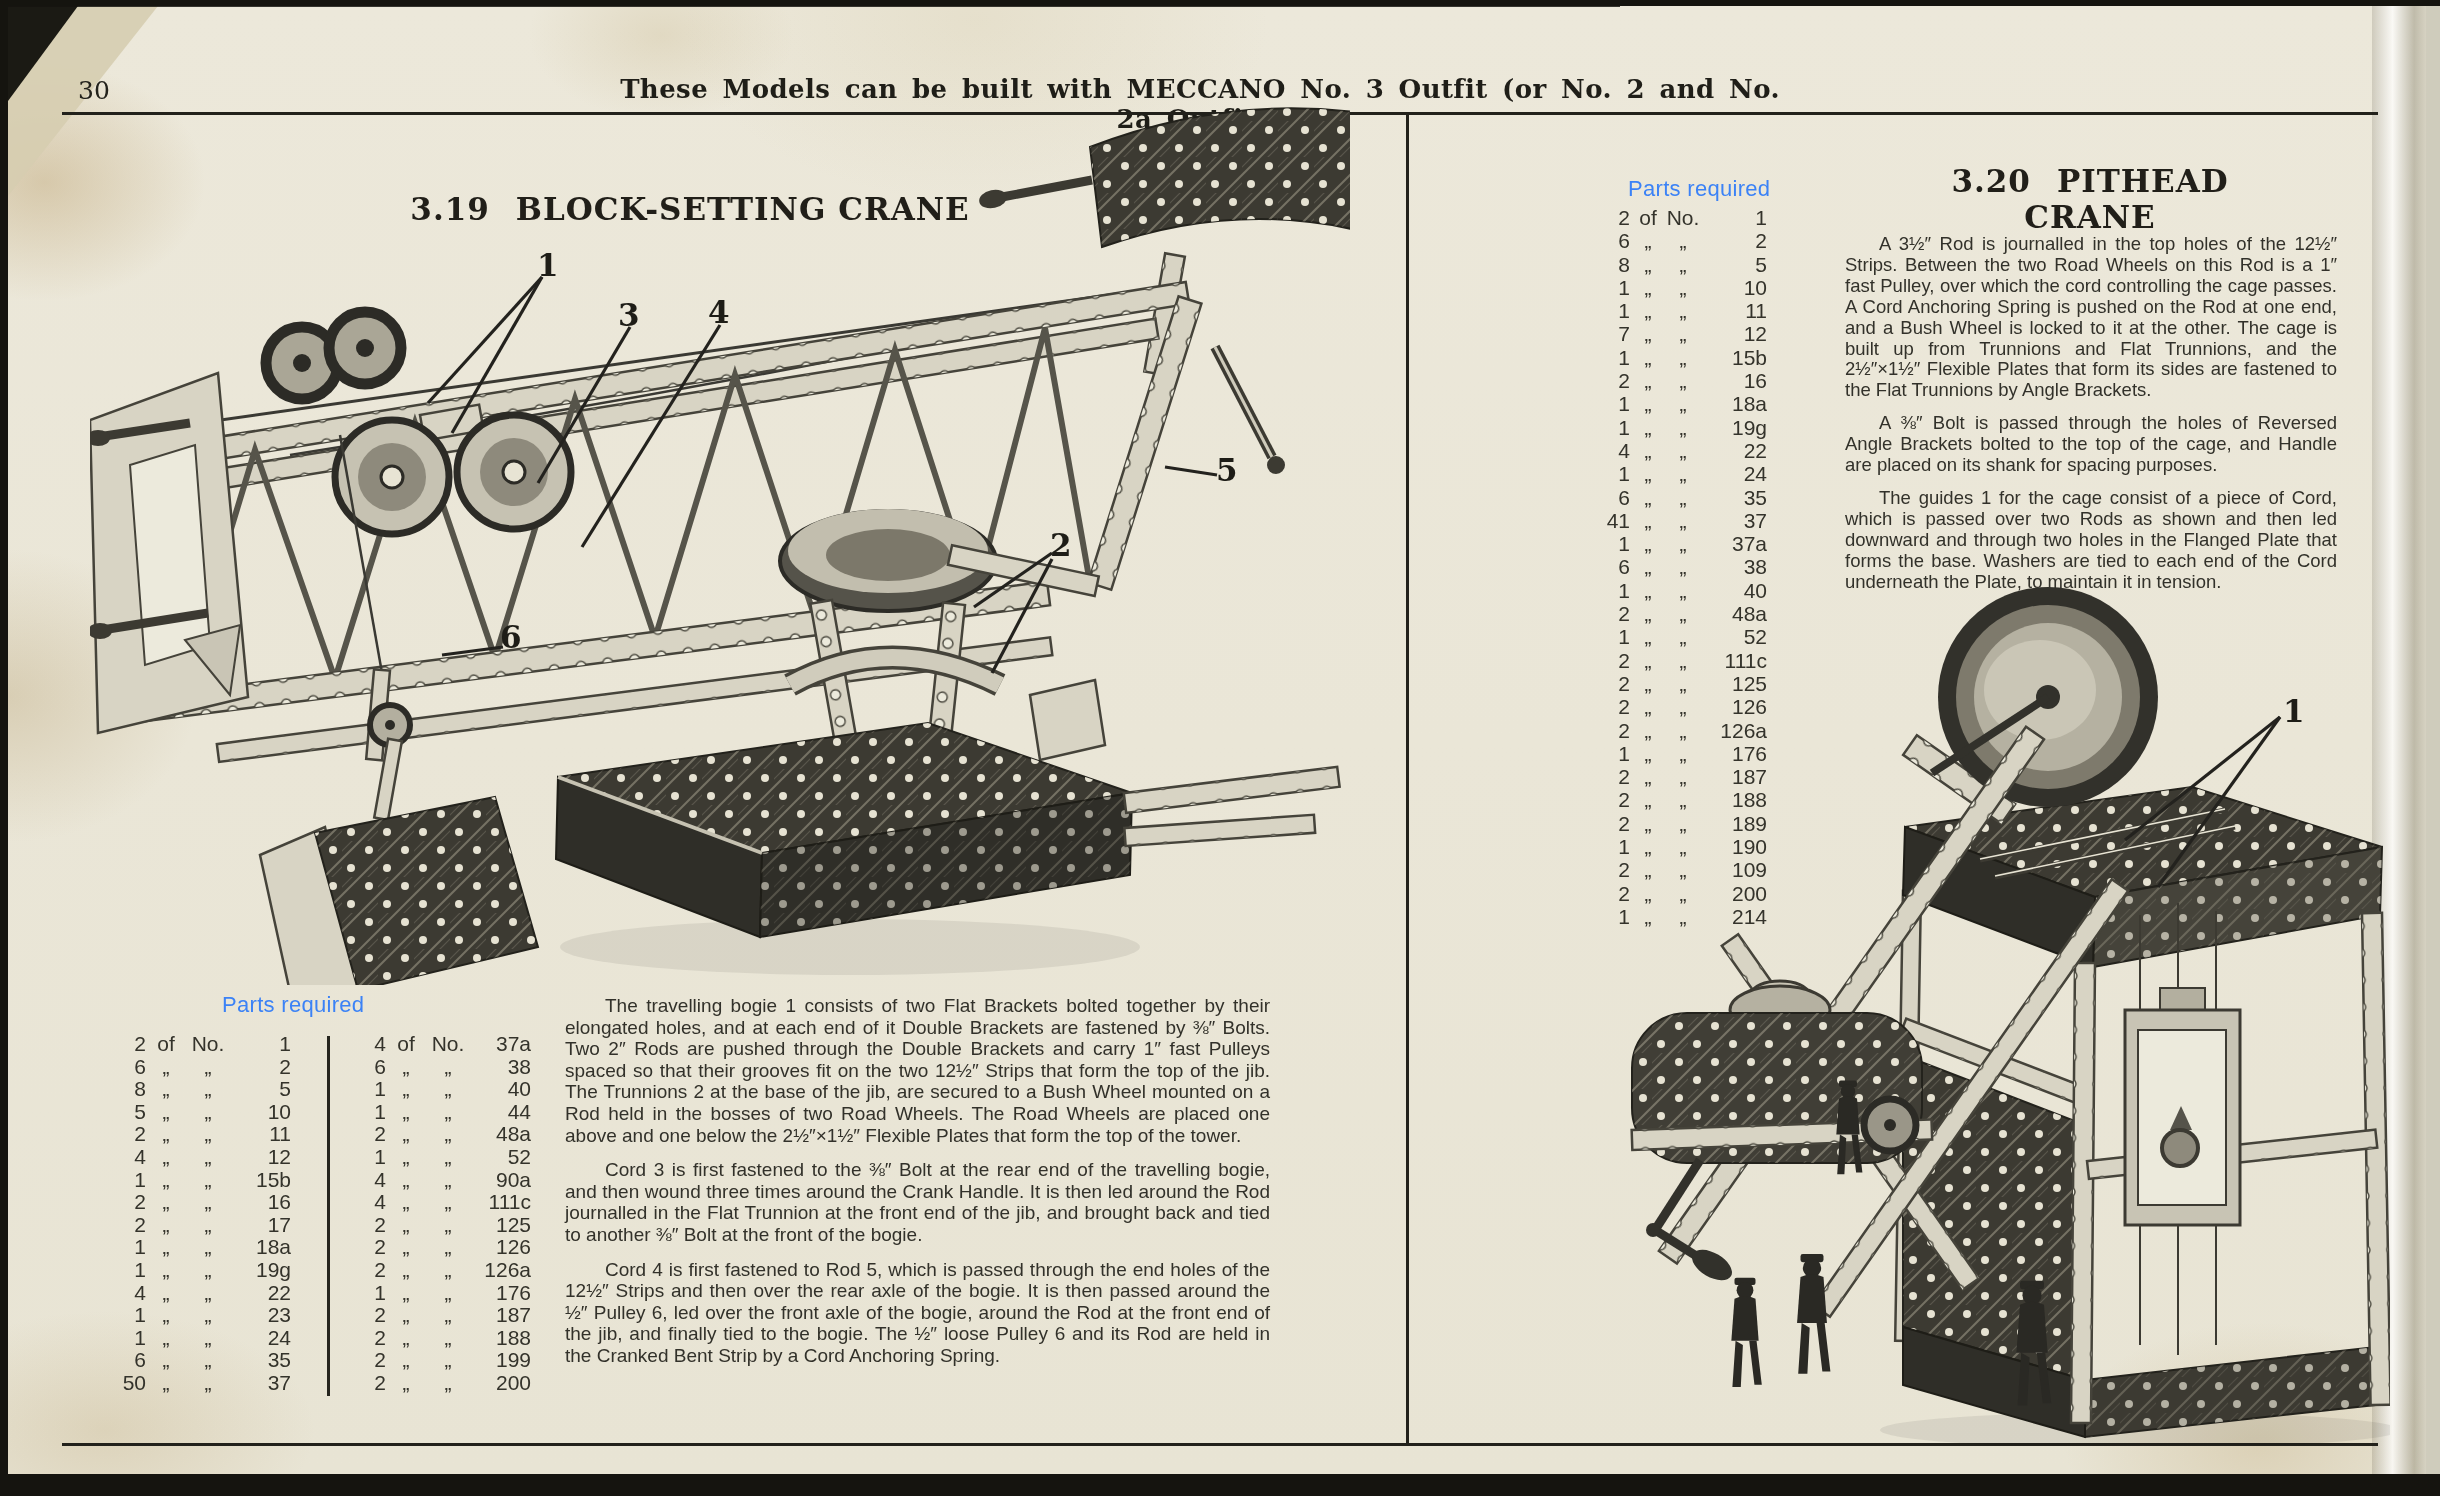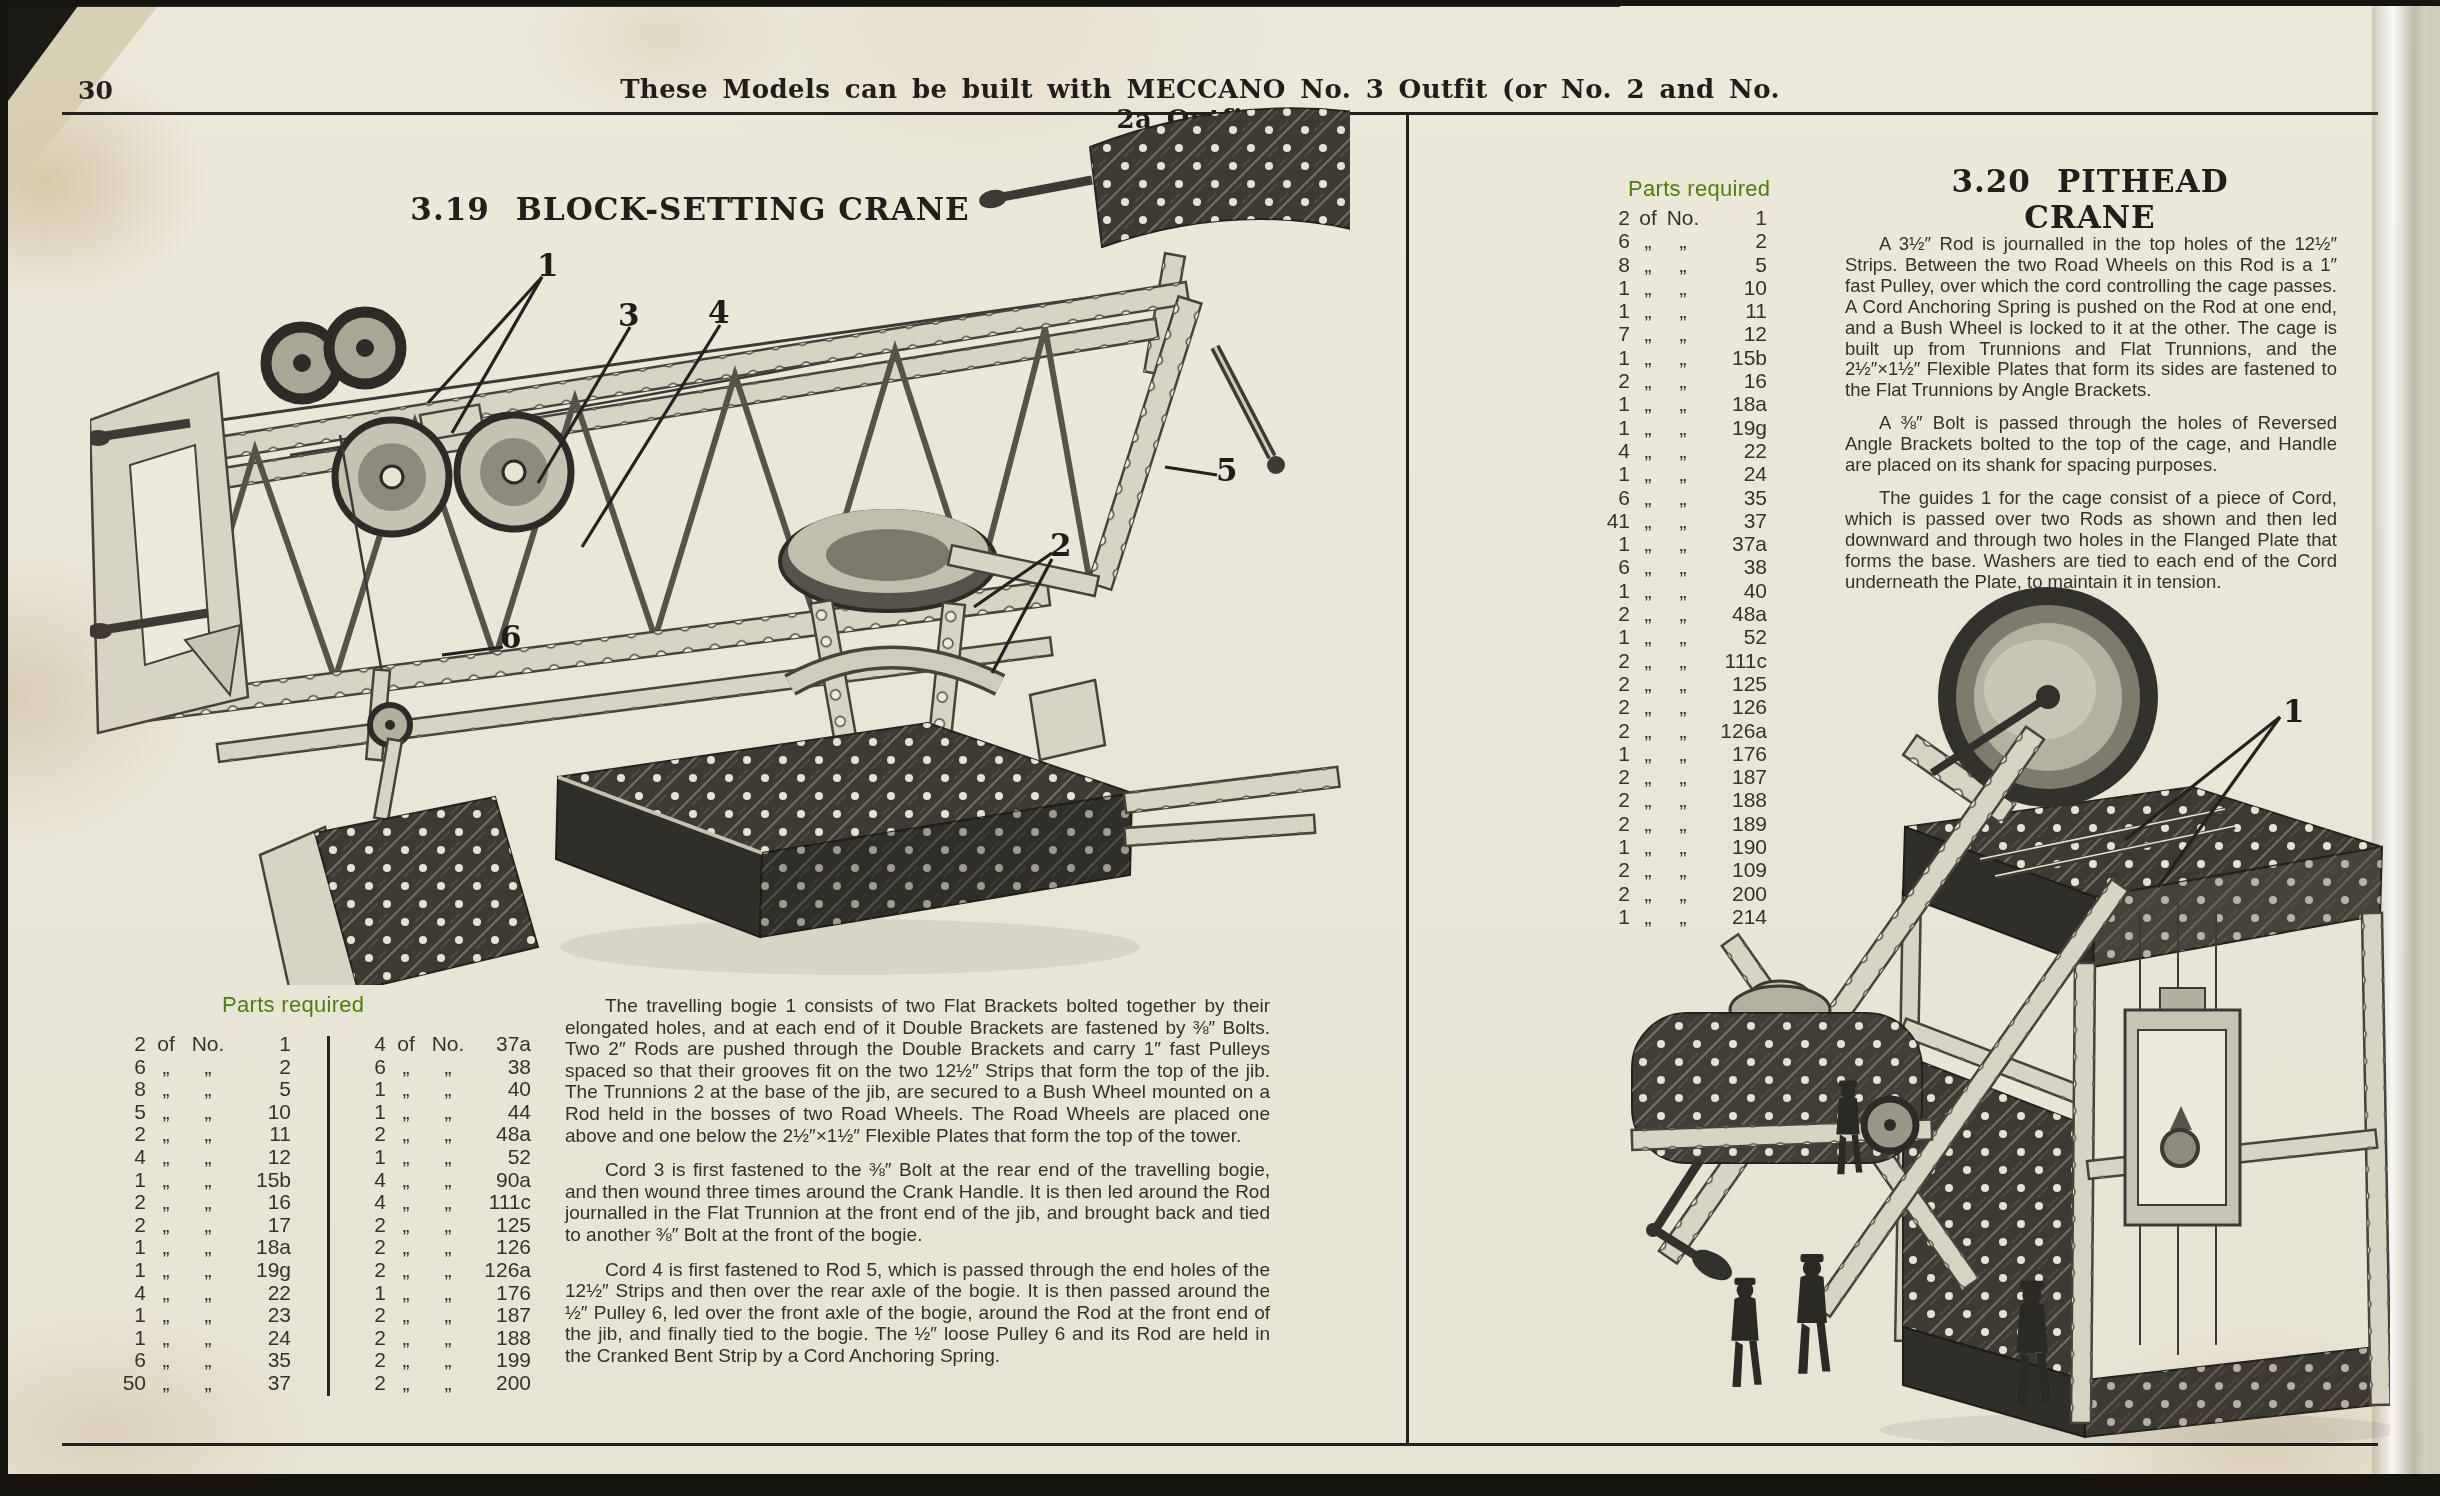--- a/index.html
+++ b/index.html
@@ -21,31 +21,31 @@
     background:#1b1a14;clip-path:polygon(0 0,70px 0,0 95px);}
   .curl{position:absolute;left:2372px;top:6px;width:54px;height:1468px;
     background:linear-gradient(90deg, rgba(40,35,20,.15), rgba(255,255,255,.72) 38%, rgba(125,120,98,.40) 78%, #d6d2c2);}
   .curl-outer{position:absolute;left:2426px;top:6px;width:14px;height:1468px;background:#cfccbc;
     border-right:4px solid #15140f;}
   .bottom-band{position:absolute;left:0;top:1474px;width:2440px;height:22px;background:#15140f;}
   .top-sliver{position:absolute;left:0;top:0;width:1620px;height:7px;background:#15140f;opacity:.85;}
 
   .rule{position:absolute;background:#22211b;}
 
-  .pageno{position:absolute;left:78px;top:76px;font-size:25px;font-weight:bold;
+  .pageno{position:absolute;left:78px;top:76px;font-size:25px;font-weight:normal;
     font-family:"DejaVu Serif",serif;color:#23221c;}
   .header{position:absolute;left:600px;top:74px;width:1200px;text-align:center;
     font-family:"DejaVu Serif",serif;font-weight:bold;font-size:26px;color:#1f1e18;
     letter-spacing:.4px;word-spacing:5px;}
 
   .sec-title{position:absolute;text-align:center;font-family:"DejaVu Serif",serif;
     font-weight:bold;font-size:31px;color:#211f19;letter-spacing:1px;}
   .sec-title .num{margin-right:26px;}
 
-  .parts-head{position:absolute;font-size:22px;color:#4d7c0f;letter-spacing:.3px;}
+  .parts-head{position:absolute;font-size:22px;color:#3b82f6;letter-spacing:.3px;}
 
   .plist{position:absolute;}
   .prow{display:grid;grid-template-columns:34px 30px 44px 56px;column-gap:5px;
     height:22.6px;font-size:21px;color:#34332b;align-items:baseline;}
   .prow .pq{text-align:right;}
   .prow .pd1{text-align:center;}
   .prow .pd2{text-align:center;}
   .prow .pp{text-align:right;}
   #right-plist .prow{height:23.3px;grid-template-columns:32px 26px 34px 62px;}
   .col-div{position:absolute;width:3px;background:#26251e;}

